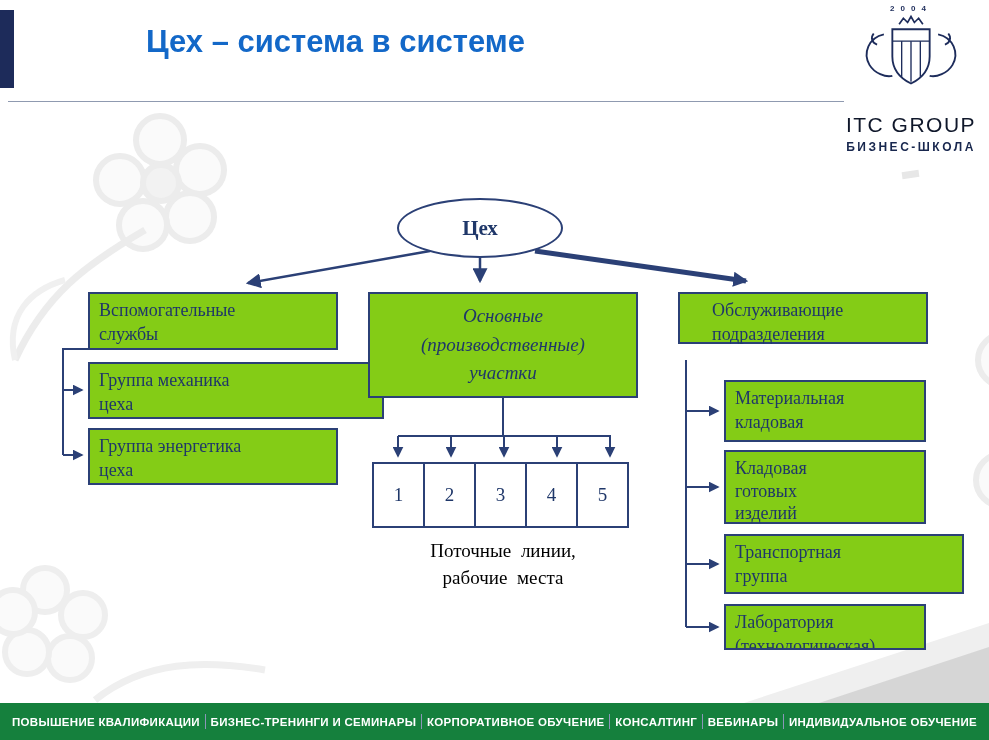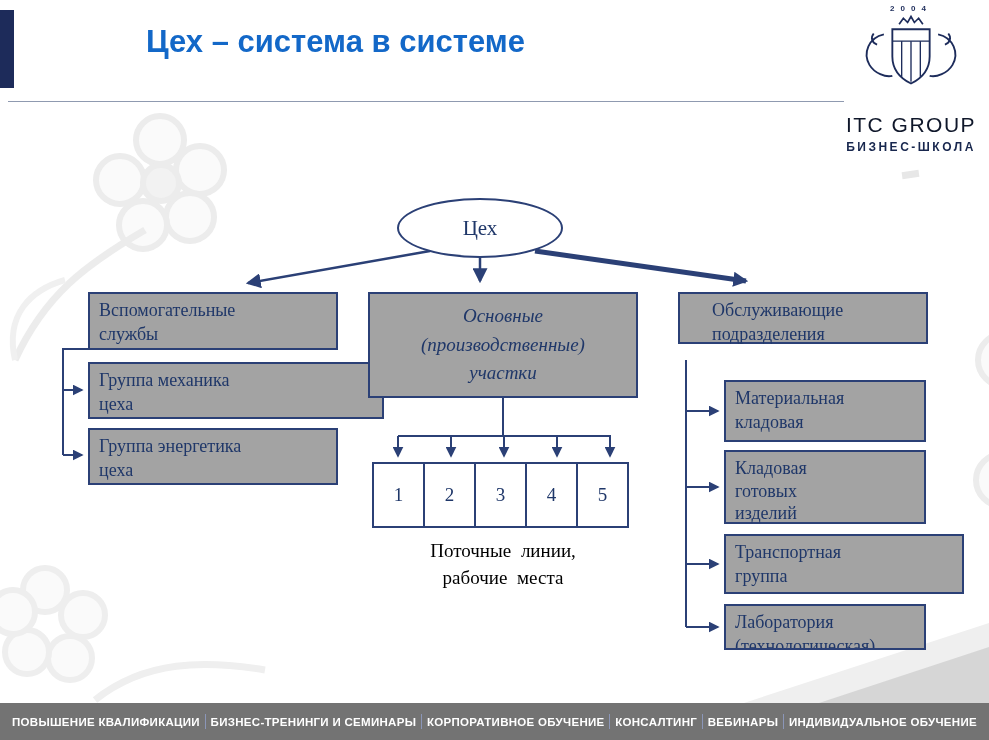--- a/index.html
+++ b/index.html
@@ -24,46 +24,46 @@
 
   
   .logo { position:absolute; left:842px; top:4px; width:138px; text-align:center; color:#1a2a52; z-index:2;
       font-family:"Liberation Sans", sans-serif; }
   .logo-year { font-size:8px; letter-spacing:6px; font-weight:bold; color:#1d2c5b; margin-bottom:1px; }
   .logo-name { font-size:21px; letter-spacing:1.5px; color:#0f172a; margin-top:17px; }
   .logo-sub  { font-size:12px; letter-spacing:2.5px; font-weight:bold; color:#18274e; margin-top:3px; }
 
   
   .connectors { position:absolute; left:0; top:0; width:989px; height:740px; z-index:1; pointer-events:none; }
-  .box { position:absolute; z-index:2; background:#a3a3a3; border:2px solid #2b4076; color:#1f3769;
+  .box { position:absolute; z-index:2; background:#84cc16; border:2px solid #2b4076; color:#1f3769;
          font-size:18px; line-height:1.32; padding:5px 9px; white-space:pre-line; }
   .oval { position:absolute; z-index:2; left:397px; top:198px; width:166px; height:60px;
          border:2px solid #2b4076; border-radius:50%; background:#fff;
          display:flex; align-items:center; justify-content:center;
-         font-weight:normal; font-size:21px; color:#1f3769; }
+         font-weight:bold; font-size:21px; color:#1f3769; }
   .box.left-h   { left:88px;  top:292px; width:250px; height:58px; }
   .box.left-i1  { left:88px;  top:362px; width:296px; height:57px; }
   .box.left-i2  { left:88px;  top:428px; width:250px; height:57px; }
   .box.center-h { left:368px; top:292px; width:270px; height:106px;
                   display:flex; align-items:center; justify-content:center; text-align:center;
                   font-size:19px; line-height:1.5; padding:0;font-style:italic; }
   .units { position:absolute; z-index:2; left:372px; top:462px; display:flex; }
   .unit { width:53px; height:66px; border:2px solid #2b4076; margin-left:-2px; background:#fff;
           display:flex; align-items:center; justify-content:center; font-size:19px; color:#1f3769; }
   .unit:first-child { margin-left:0; }
   .caption { position:absolute; z-index:2; left:368px; top:538px; width:270px; text-align:center;
              font-size:19px; line-height:1.4; color:#000000; white-space:pre-line; word-spacing:5px; }
   .box.right-h  { left:678px; top:292px; width:250px; height:52px; padding-left:32px; }
   .box.right-i1 { left:724px; top:380px; width:202px; height:62px; }
   .box.right-i2 { left:724px; top:450px; width:202px; height:74px; line-height:1.25; }
   .box.right-i3 { left:724px; top:534px; width:240px; height:60px; }
   .box.right-i4 { left:724px; top:604px; width:202px; height:46px; overflow:hidden; }
 
   
-  .footer { position:absolute; left:0; bottom:0; width:989px; height:37px; background:#737373; z-index:3;
+  .footer { position:absolute; left:0; bottom:0; width:989px; height:37px; background:#15803d; z-index:3;
             display:flex; align-items:center; justify-content:space-between; padding:0 12px;
             font-family:"Liberation Sans", sans-serif; }
   .footer .item { color:#ffffff; font-size:11.5px; font-weight:bold; letter-spacing:0.3px; white-space:nowrap; }
   .footer .sep { width:1px; height:15px; background:#8b96b8; }
 </style>
 </head>
 <body>
 
 <div class="slide">
 

